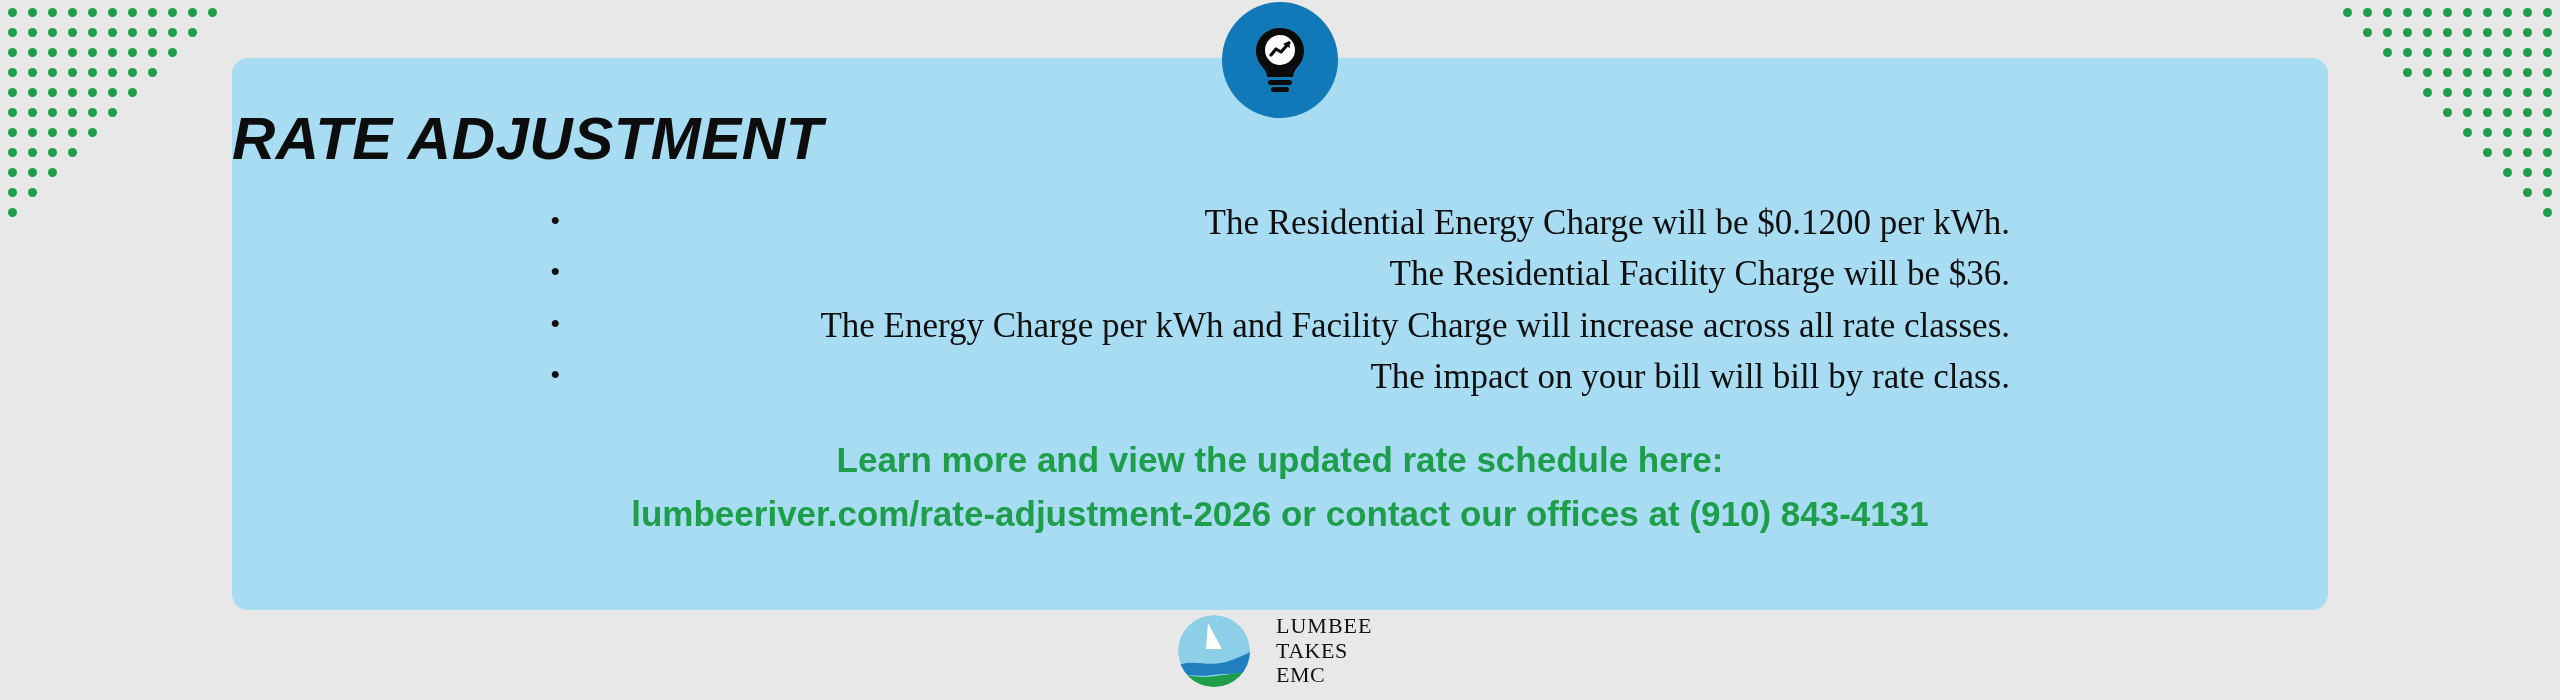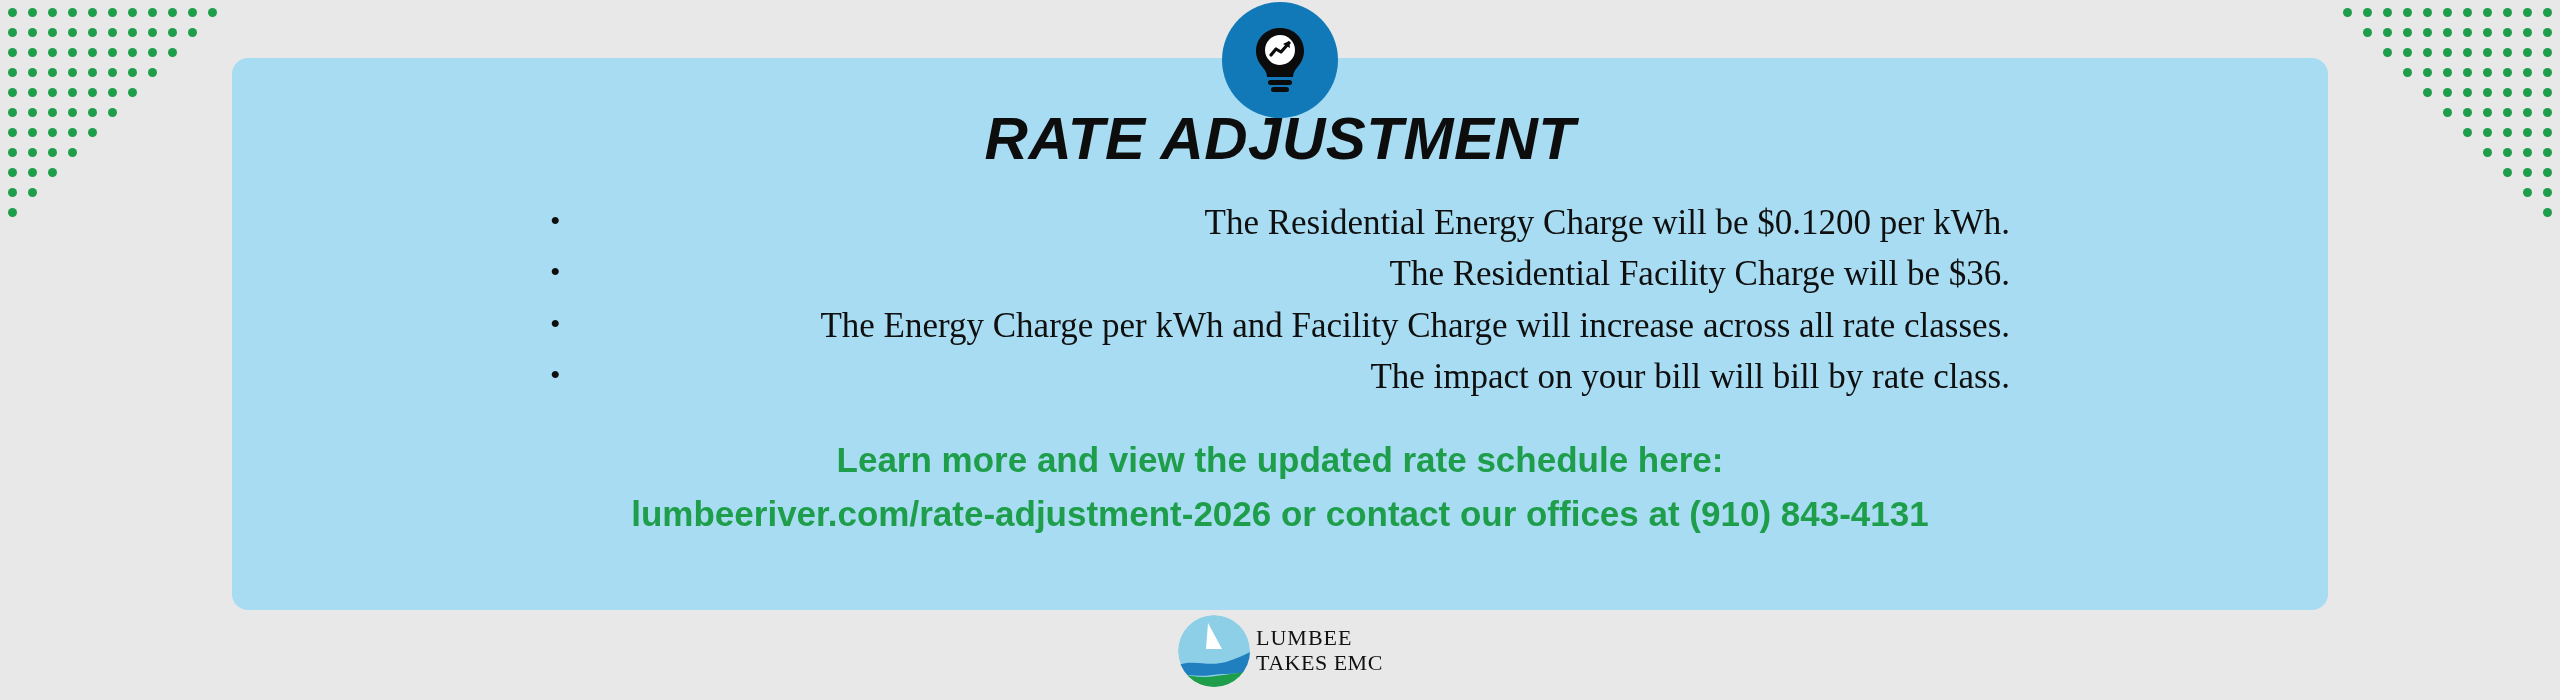--- a/index.html
+++ b/index.html
@@ -57,21 +57,21 @@
     top: 58px;
     width: 2096px;
     height: 552px;
     background: #a7dcf2;
     border-radius: 16px;
     z-index: 2;
     padding-top: 24px;
   }
 
   .headline {
-    text-align: center;
+    text-align: left;
     font-size: 60px;
     font-weight: 700;
     font-style: italic;
     letter-spacing: 0.5px;
     color: #0d0d0d;
     font-family: "Liberation Sans", sans-serif;
     margin-top: 22px;
   }
   .subhead {
     text-align: center;
@@ -142,21 +142,21 @@
   }
   .logo-mark {
     width: 72px;
     height: 72px;
     border-radius: 50%;
     overflow: hidden;
     position: relative;
     flex: 0 0 72px;
   }
   .logo-text {
-    margin-left: 6px;
+    margin-left: 26px;
     font-family: "Liberation Serif", serif;
     color: #111;
     line-height: 1.12;
   }
   .logo-text .l1 { font-size: 22px; letter-spacing: 1px; }
   .logo-text .l2 { font-size: 22px; letter-spacing: 0.5px; }
 </style>
 </head>
 <body>
 

